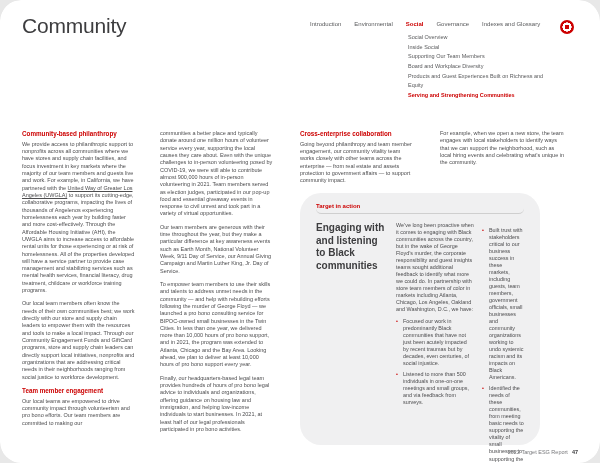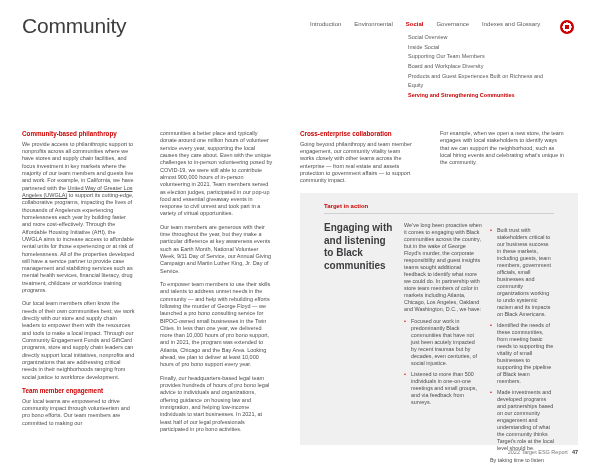--- a/index.html
+++ b/index.html
@@ -1,15 +1,15 @@
 <!DOCTYPE html>
 <html><head>
 <meta charset="utf-8">
 <style>
-  * { box-sizing: border-box; }
+  * { box-sizing: border-box; border-radius: 21px; }
   html,body { margin:0; padding:0; background:#e8e8e8; }
   .page {
     position:relative; width:600px; height:463px; background:#ffffff;
     font-family:"Liberation Sans", sans-serif; overflow:hidden; margin:0 auto;
   }
   
   .page-title {
     position:absolute; left:22px; top:14px; margin:0;
     font-size:21px; font-weight:500; color:#3d3d3f; line-height:1.1; letter-spacing:-0.2px;
   }
@@ -39,22 +39,22 @@
   .col p { margin:0 0 6px; }
   .col1 { left:22px;  width:113px; }
   .col2 { left:160px; width:113px; }
   .col3 { left:300px; width:113px; }
   .col4 { left:440px; width:126px; }
   .red-head { color:#cc0000; font-size:6.3px; font-weight:700; margin:0 0 3px; line-height:1.25; }
   .red-head.second { margin-top:2px; }
   .inline-link { color:inherit; text-decoration:underline; cursor:pointer; }
   
   .action-box {
-    position:absolute; left:300px; top:193px; width:278px; height:252px;
-    background:#f0f0f1; padding:10px 24px;
+    position:absolute; left:300px; top:193px; width:240px; height:252px;
+    background:#f0f0f1; padding:10px 16px;
   }
   .action-label {
     color:#cc0000; font-size:6px; font-weight:700;
     padding-bottom:4px; border-bottom:1px solid #cfcfcf; margin-bottom:8px;
   }
   .action-cols { display:flex; gap:8px; }
   .action-heading {
     flex:0 0 72px; margin:0; font-size:10px; line-height:1.25; font-weight:700; color:#3d3d3f;
   }
   .action-mid   { flex:0 0 78px; font-size:5.4px; line-height:1.3; color:#4d4d4f; }

